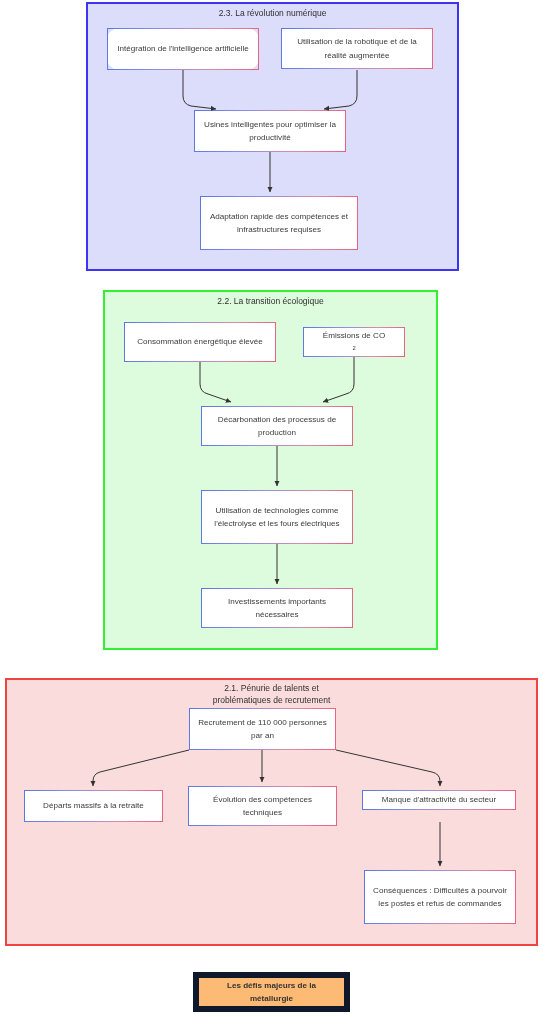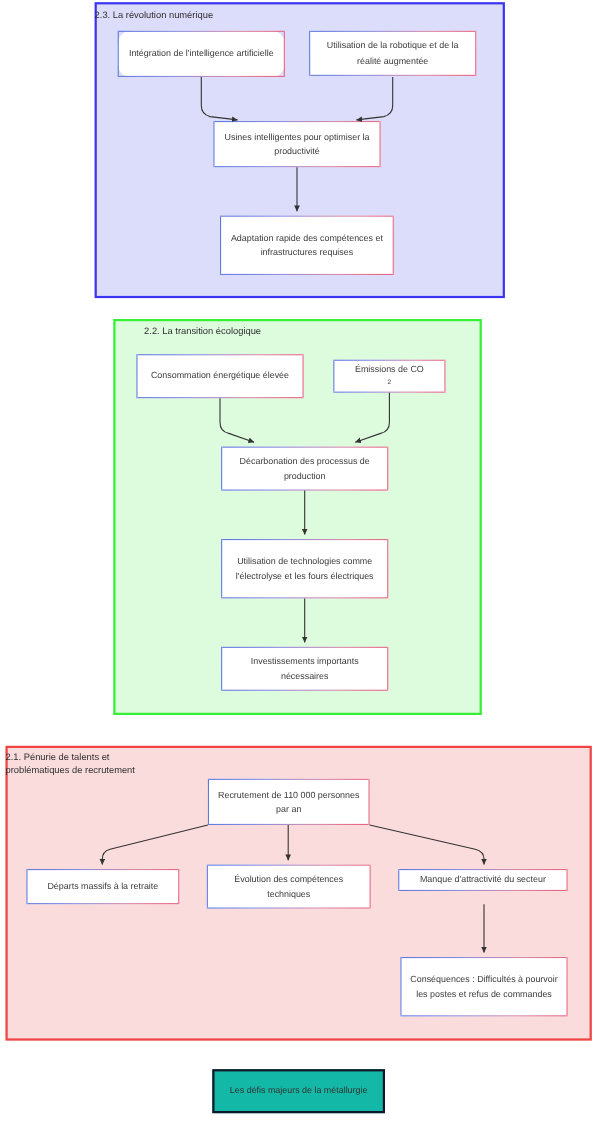--- a/index.html
+++ b/index.html
@@ -27,21 +27,21 @@
   .cluster {
     position: absolute;
     box-sizing: border-box;
     border-width: 2px;
     border-style: solid;
   }
   .cluster-title {
     position: absolute;
     left: 0;
     right: 0;
-    text-align: left;
+    text-align: center;
     font-size: 8.5px;
     line-height: 12px;
     color: #2f2f2f;
     white-space: pre-line;
     pointer-events: none;
   }
 
   
   .node {
     position: absolute;
@@ -60,30 +60,31 @@
   }
   
   .node {
     border-image: linear-gradient(100deg, #5b77e0 0%, #8d8fe0 35%, #d98ca8 70%, #e8607f 100%) 1;
   }
   .node span { display: block; }
 
   .node-final {
     position: absolute;
     box-sizing: border-box;
-    background: #14b8a6;
-    border: 2px solid #0f172a;
+    background: #fdba74;
+    border: 6px solid #0f172a;
     display: flex;
     align-items: center;
     justify-content: center;
     text-align: center;
     font-size: 8.1px;
     line-height: 13.5px;
     color: #333333;
     padding: 2px 6px;
+    font-weight: bold;
   }
 
   svg.edges {
     position: absolute;
     left: 0; top: 0;
     width: 543px;
     height: 1024px;
     pointer-events: none;
   }
   .edge {
@@ -116,21 +117,21 @@
 optimiser la productivité</span>
   </div>
 
   <div class="node" style="left:200px; top:196px; width:158px; height:54px;">
     <span>Adaptation rapide des
 compétences et infrastructures
 requises</span>
   </div>
 
   <div class="cluster" style="left:103px; top:290px; width:335px; height:360px; background:#ddfbdd; border-color:#33f033;"></div>
-  <div class="cluster-title" style="left:103px; top:295px; width:335px;padding-left:28px;">2.2. La transition écologique</div>
+  <div class="cluster-title" style="left:103px; top:295px; width:335px;">2.2. La transition écologique</div>
 
   <div class="node" style="left:124px; top:322px; width:152px; height:40px;">
     <span>Consommation énergétique
 élevée</span>
   </div>
 
   <div class="node" style="left:303px; top:327px; width:102px; height:30px;">
     <span>Émissions de CO<span class="sub">2</span></span>
   </div>
 

